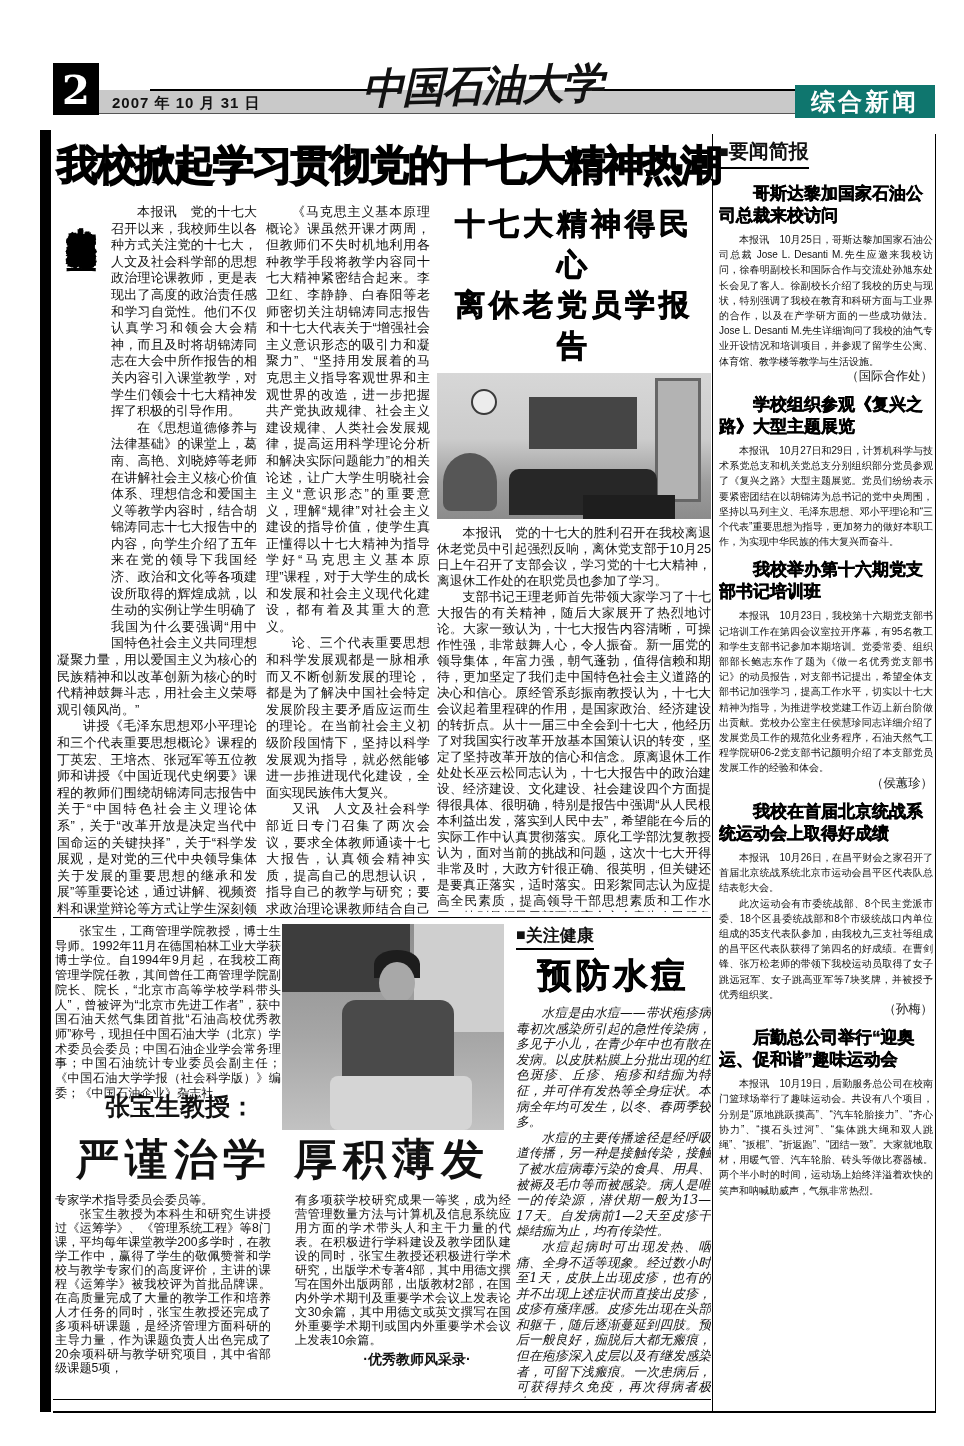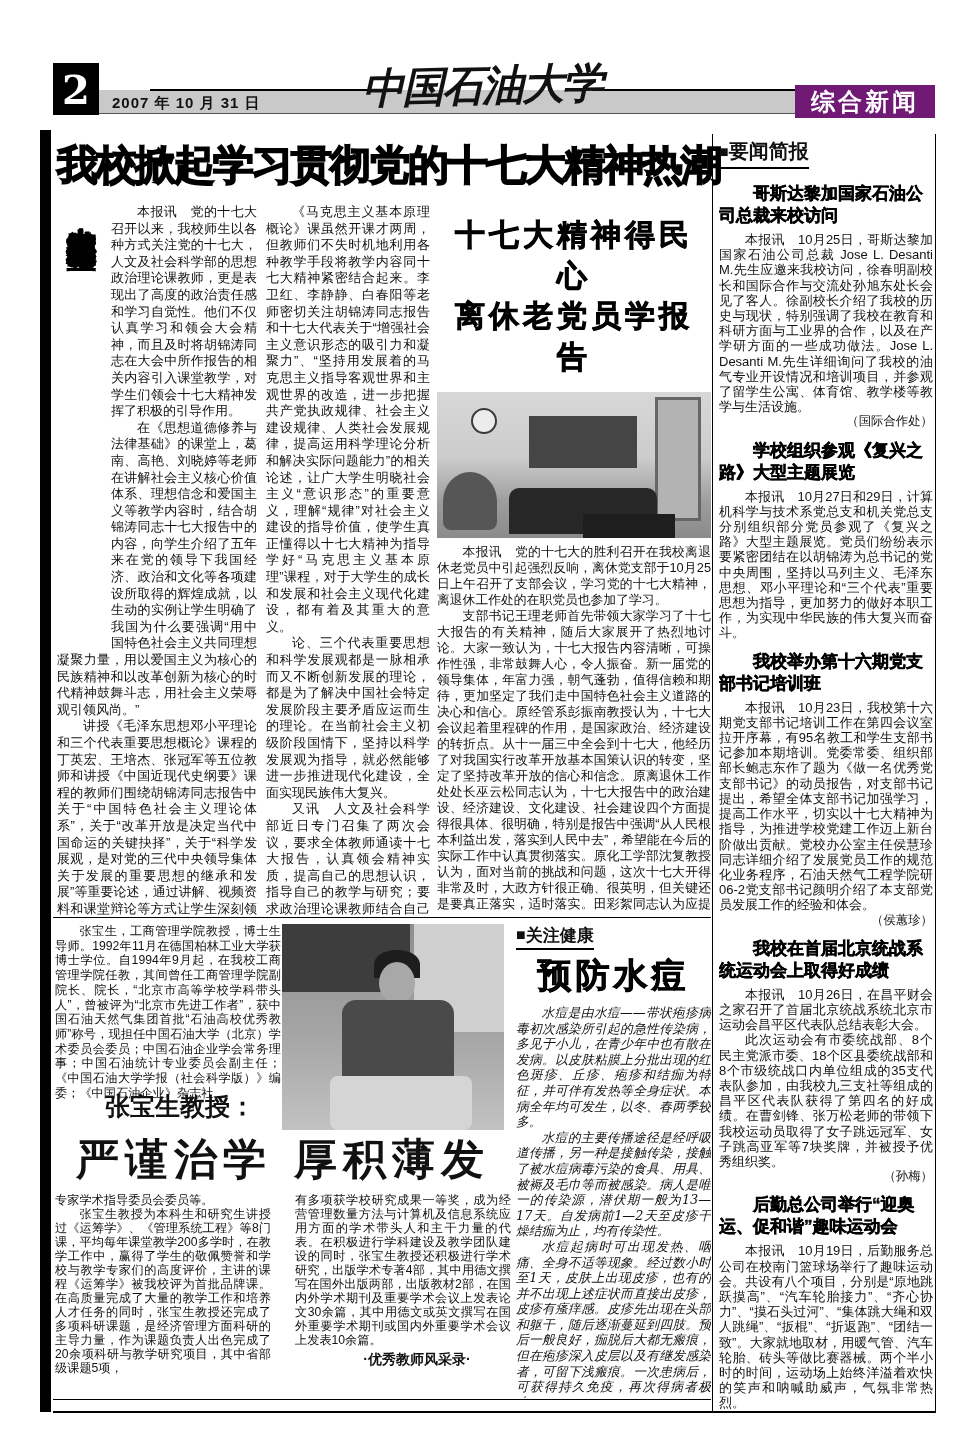--- a/index.html
+++ b/index.html
@@ -12,21 +12,21 @@
     display:flex;align-items:center;justify-content:center;
     font-family:"DejaVu Serif",serif;font-weight:bold;font-size:40px;}
   #gray-bar{left:53px;top:90px;width:882px;height:23px;background:#c9c9c9;border-bottom:1px solid #555;}
   #date{left:112px;top:94px;font-weight:bold;font-size:15px;letter-spacing:1px;}
   .hline{top:89px;height:2px;background:#000;}
   #hline-l{left:150px;width:225px;}
   #hline-r{left:592px;width:205px;}
   #masthead{left:362px;top:58px;width:240px;text-align:center;
     font-family:"DejaVu Serif",serif;font-style:italic;font-weight:bold;font-size:42px;
     transform:rotate(-1.5deg);letter-spacing:-2px;white-space:nowrap;}
-  #section-box{left:795px;top:85px;width:140px;height:33px;background:#701a75;color:#fff;
+  #section-box{left:795px;top:85px;width:140px;height:33px;background:#0f766e;color:#fff;
     display:flex;align-items:center;justify-content:center;
     font-weight:bold;font-size:24px;letter-spacing:3px;}
   
   #vline-mid{left:712px;top:134px;width:1px;height:1277px;background:#000;}
   #vline-right{left:935px;top:134px;width:1px;height:1277px;background:#000;}
   #rule-mid{left:53px;top:917px;width:658px;height:1px;background:#000;}
   #rule-bottom-a{left:53px;top:1399px;width:658px;height:1px;background:#000;}
   #rule-bottom-b{left:53px;top:1411px;width:883px;height:2px;background:#000;}
   
   #main-headline{left:57px;top:133px;width:652px;height:64px;line-height:64px;
@@ -37,39 +37,39 @@
     display:flex;gap:9px;}
   #left-col1{width:200px;}
   #left-col2{width:164px;}
   .vhead{float:left;width:50px;height:444px;margin-right:4px;
     writing-mode:vertical-rl;font-size:29px;font-weight:900;line-height:50px;
     letter-spacing:1px;-webkit-text-stroke:0.8px #000;}
   .bodytext p{margin:0;font-size:13px;line-height:16.6px;text-align:justify;text-indent:2em;}
   
   #mid-article{left:437px;top:200px;width:274px;height:712px;overflow:hidden;}
   #mid-headline{text-align:center;font-weight:900;font-size:30px;line-height:1.35;
-    letter-spacing:4px;-webkit-text-stroke:0.8px #000;margin:15px;}
+    letter-spacing:4px;-webkit-text-stroke:0.8px #000;margin:4px;}
   #photo-meeting{position:relative;width:274px;height:146px;margin:7px 0 6px;overflow:hidden;
     background:linear-gradient(180deg,#d7d7d7 0%,#cccccc 45%,#9d9d9d 75%,#8b8b8b 100%);}
   #photo-meeting div{position:absolute;}
   .p1-clock{left:34px;top:16px;width:22px;height:22px;border-radius:50%;background:#ececec;border:2px solid #3a3a3a;}
   .p1-door{right:10px;top:5px;width:40px;height:118px;background:#b3b3b3;border:3px solid#666;}
   .p1-cabinet{left:92px;top:24px;width:108px;height:52px;background:#454545;}
   .p1-figure{left:6px;bottom:8px;width:54px;height:58px;background:#565656;border-radius:50% 50% 8px 8px;}
   .p1-chairs{left:72px;bottom:4px;width:148px;height:46px;background:#272727;border-radius:10px 10px 0 0;}
   .p1-table{right:36px;bottom:0;width:92px;height:24px;background:#1e1e1e;}
   #mid-body p{margin:0;font-size:12.8px;line-height:16px;text-align:justify;text-indent:2em;}
   .byline{text-align:right;font-size:12.8px;margin-top:1px;}
   
   #sidebar{left:719px;top:138px;width:214px;height:1272px;overflow:hidden;}
   .sb-title{font-size:20px;font-weight:700;border-bottom:2px solid #000;
     display:inline-block;padding-bottom:2px;margin:0 0 4px 0;}
   .sb-head{font-size:17px;font-weight:900;line-height:22px;text-indent:2em;
     margin:10px 0 5px 0;-webkit-text-stroke:0.5px #000;}
-  .sb-body{margin:0;font-size:13px;line-height:15.2px;text-align:justify;text-indent:2em;}
+  .sb-body{margin:0;font-size:10px;line-height:15.2px;text-align:justify;text-indent:2em;}
   .sb-by{text-align:right;font-size:12.4px;line-height:15.2px;}
   .bullet{font-size:16px;vertical-align:1px;}
   
   #feature{left:55px;top:924px;width:456px;height:474px;overflow:hidden;}
   #feat-top{display:flex;gap:1px;}
   #feat-bio{width:226px;font-size:12.2px;line-height:14.7px;text-align:justify;}
   #feat-bio p{margin:0;text-indent:2em;}
   #photo-zhang{position:relative;width:222px;height:206px;overflow:hidden;
     background:linear-gradient(180deg,#8e8e8e,#a6a6a6 55%,#c2c2c2);}
   #photo-zhang div{position:absolute;}

